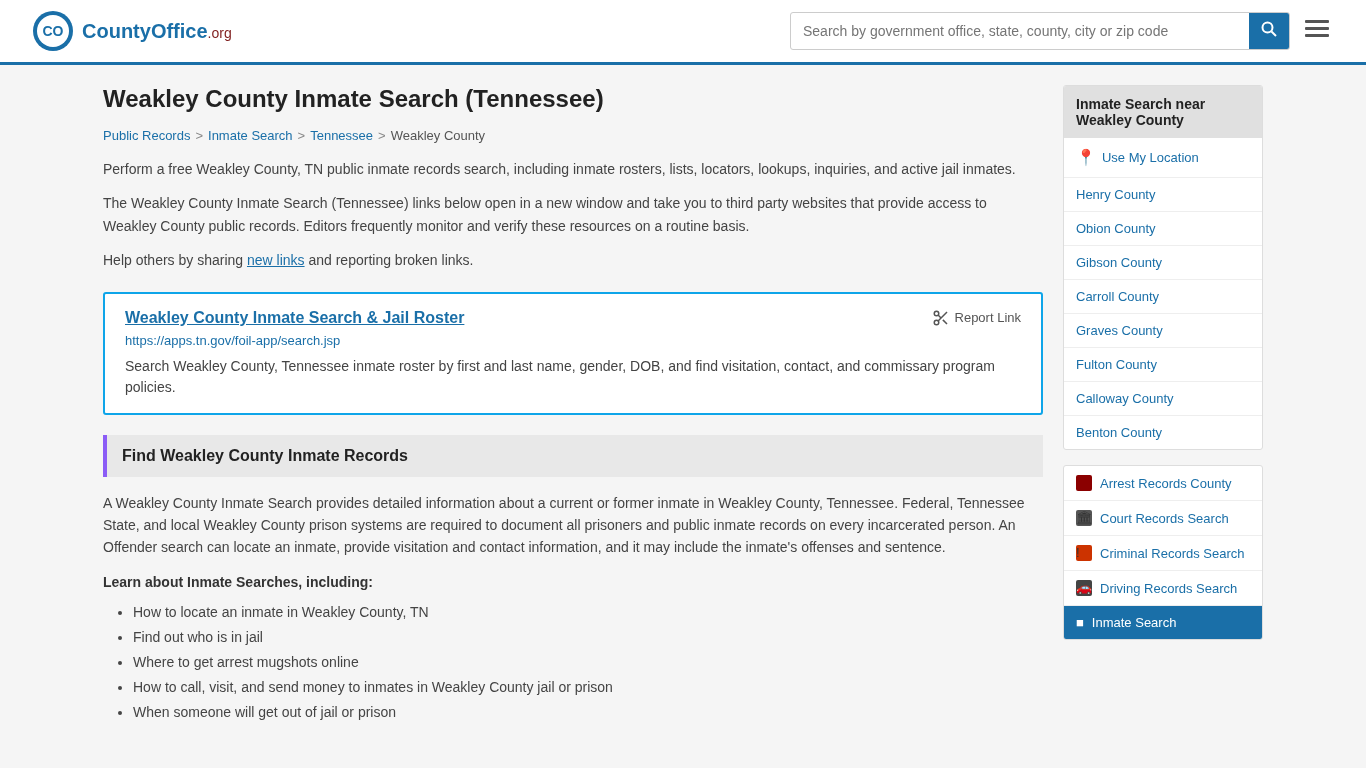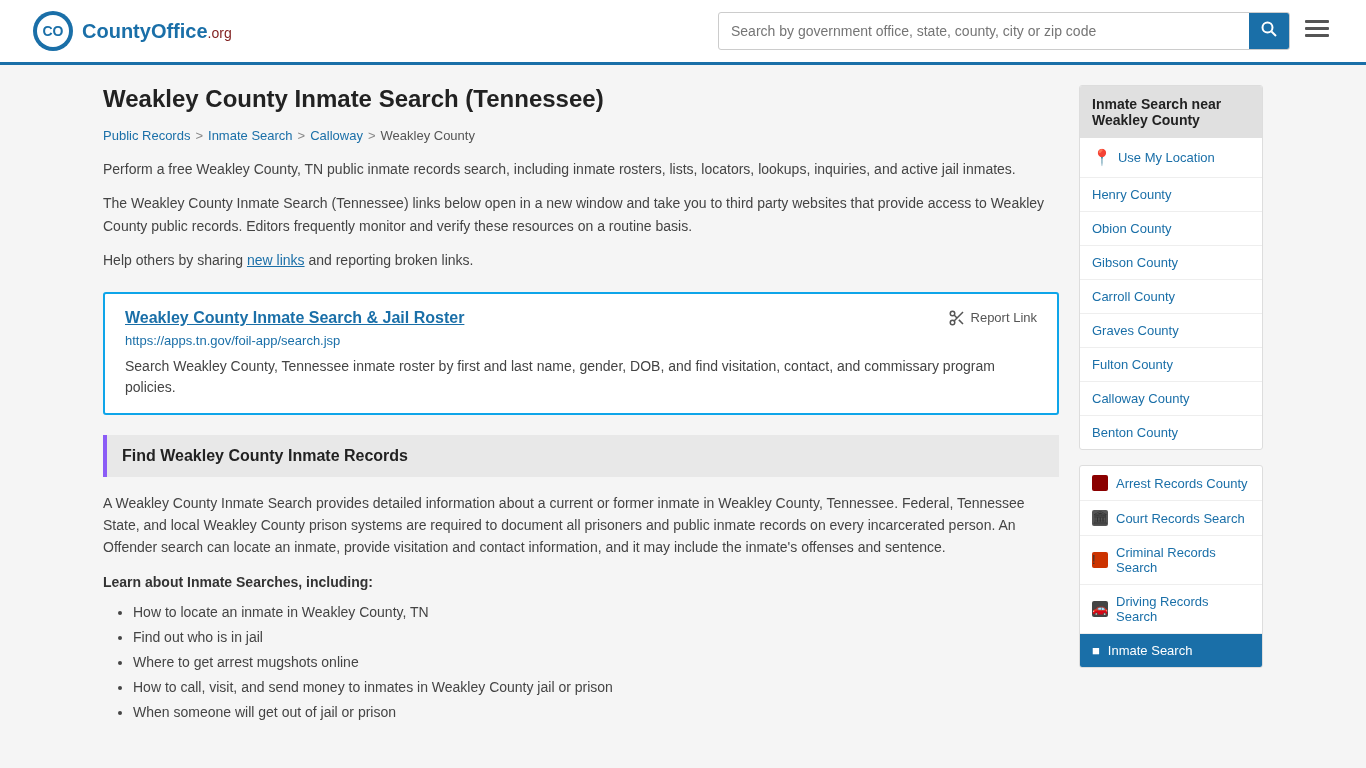--- a/index.html
+++ b/index.html
@@ -27,21 +27,21 @@
       display: flex;
       align-items: center;
       gap: 10px;
     }
     .search-bar {
       display: flex;
       align-items: center;
       border: 1px solid #ccc;
       border-radius: 3px;
       overflow: hidden;
-      width: 572px;
+      width: 500px;
     }
     .search-bar input {
       border: none;
       outline: none;
       padding: 8px 12px;
       font-size: 14px;
       flex: 1;
       color: #999;
     }
     .search-bar button {
@@ -175,21 +175,21 @@
     .bullet-list {
       list-style: disc;
       padding-left: 30px;
       font-size: 14px;
       line-height: 1.8;
       color: #444;
     }
 
     
     .sidebar {
-      width: 184px;
+      width: 200px;
       flex-shrink: 0;
     }
 
     .sidebar-section {
       background: #fff;
       border: 1px solid #ddd;
       border-radius: 3px;
       margin-bottom: 15px;
       overflow: hidden;
     }
@@ -295,21 +295,21 @@
 
   <div class="content">
 
     <h1 class="page-title">Weakley County Inmate Search (Tennessee)</h1>
 
     <nav class="breadcrumb">
       <a href="#">Public Records</a>
       <span class="breadcrumb-sep">&gt;</span>
       <a href="#">Inmate Search</a>
       <span class="breadcrumb-sep">&gt;</span>
-      <a href="#">Calloway</a>
+      <a href="#">Tennessee</a>
       <span class="breadcrumb-sep">&gt;</span>
       <span>Weakley County</span>
     </nav>
 
     <p class="description">Perform a free Weakley County, TN public inmate records search, including inmate rosters, lists, locators, lookups, inquiries, and active jail inmates.</p>
     <p class="description">The Weakley County Inmate Search (Tennessee) links below open in a new window and take you to third party websites that provide access to Weakley County public records. Editors frequently monitor and verify these resources on a routine basis.</p>
     <p class="description">
       <span>Help others by sharing </span><a href="#">new links</a><span> and reporting broken links.</span>
     </p>
 

